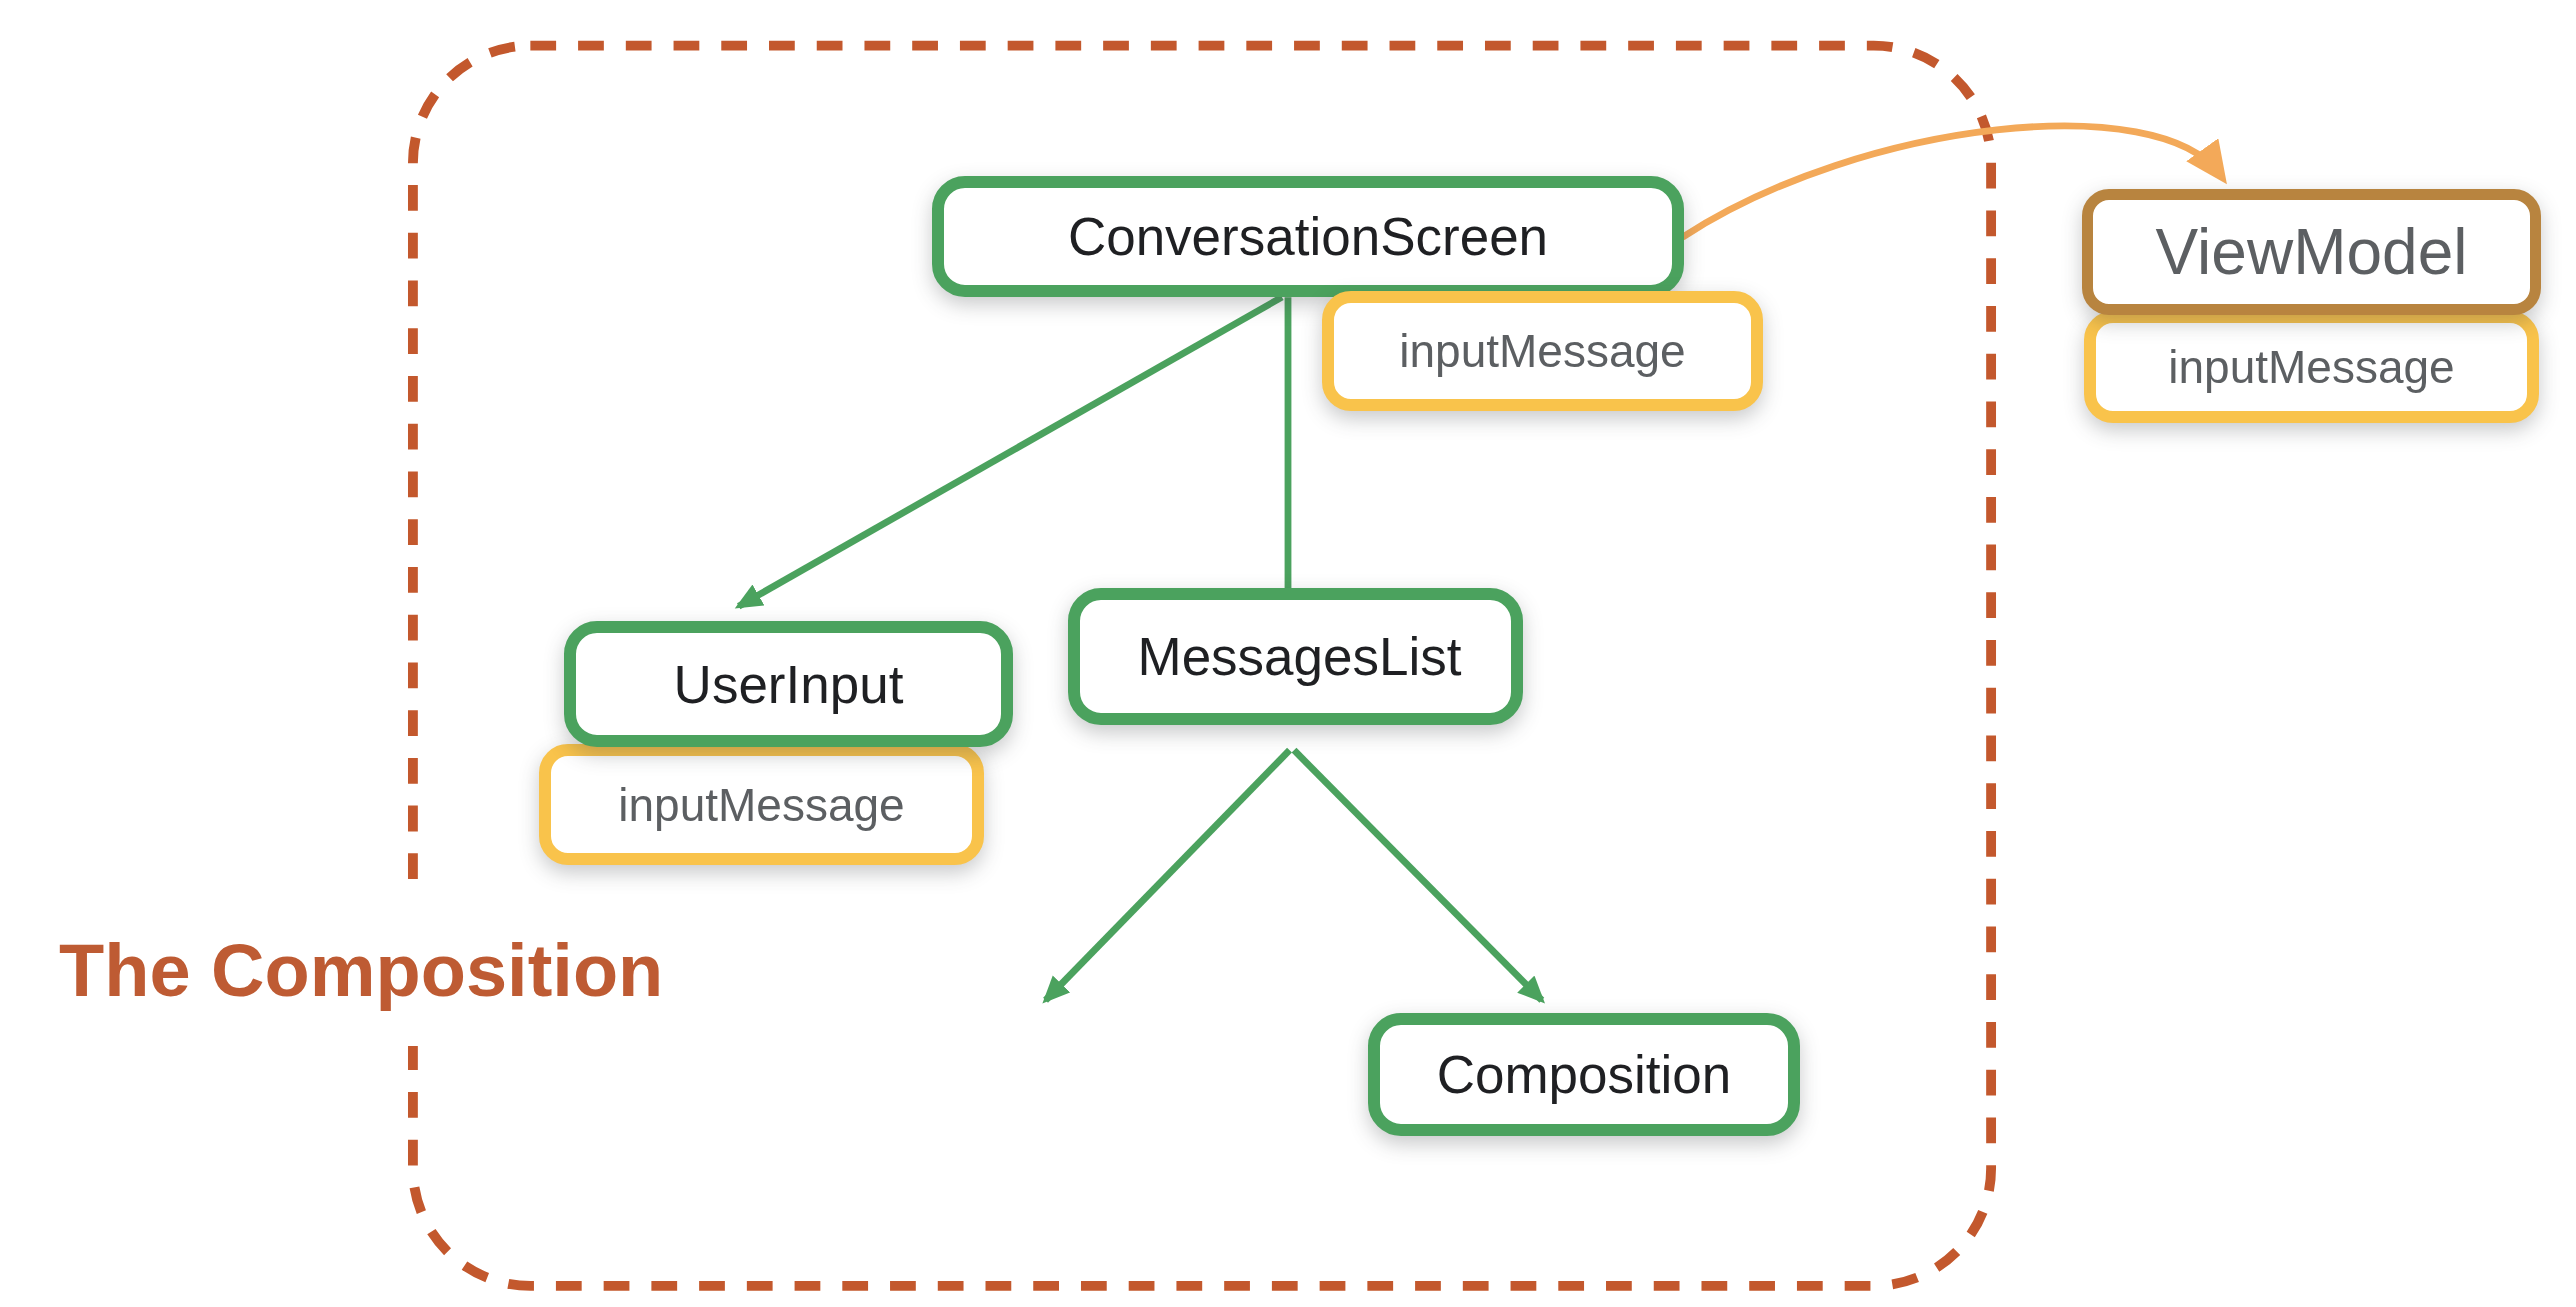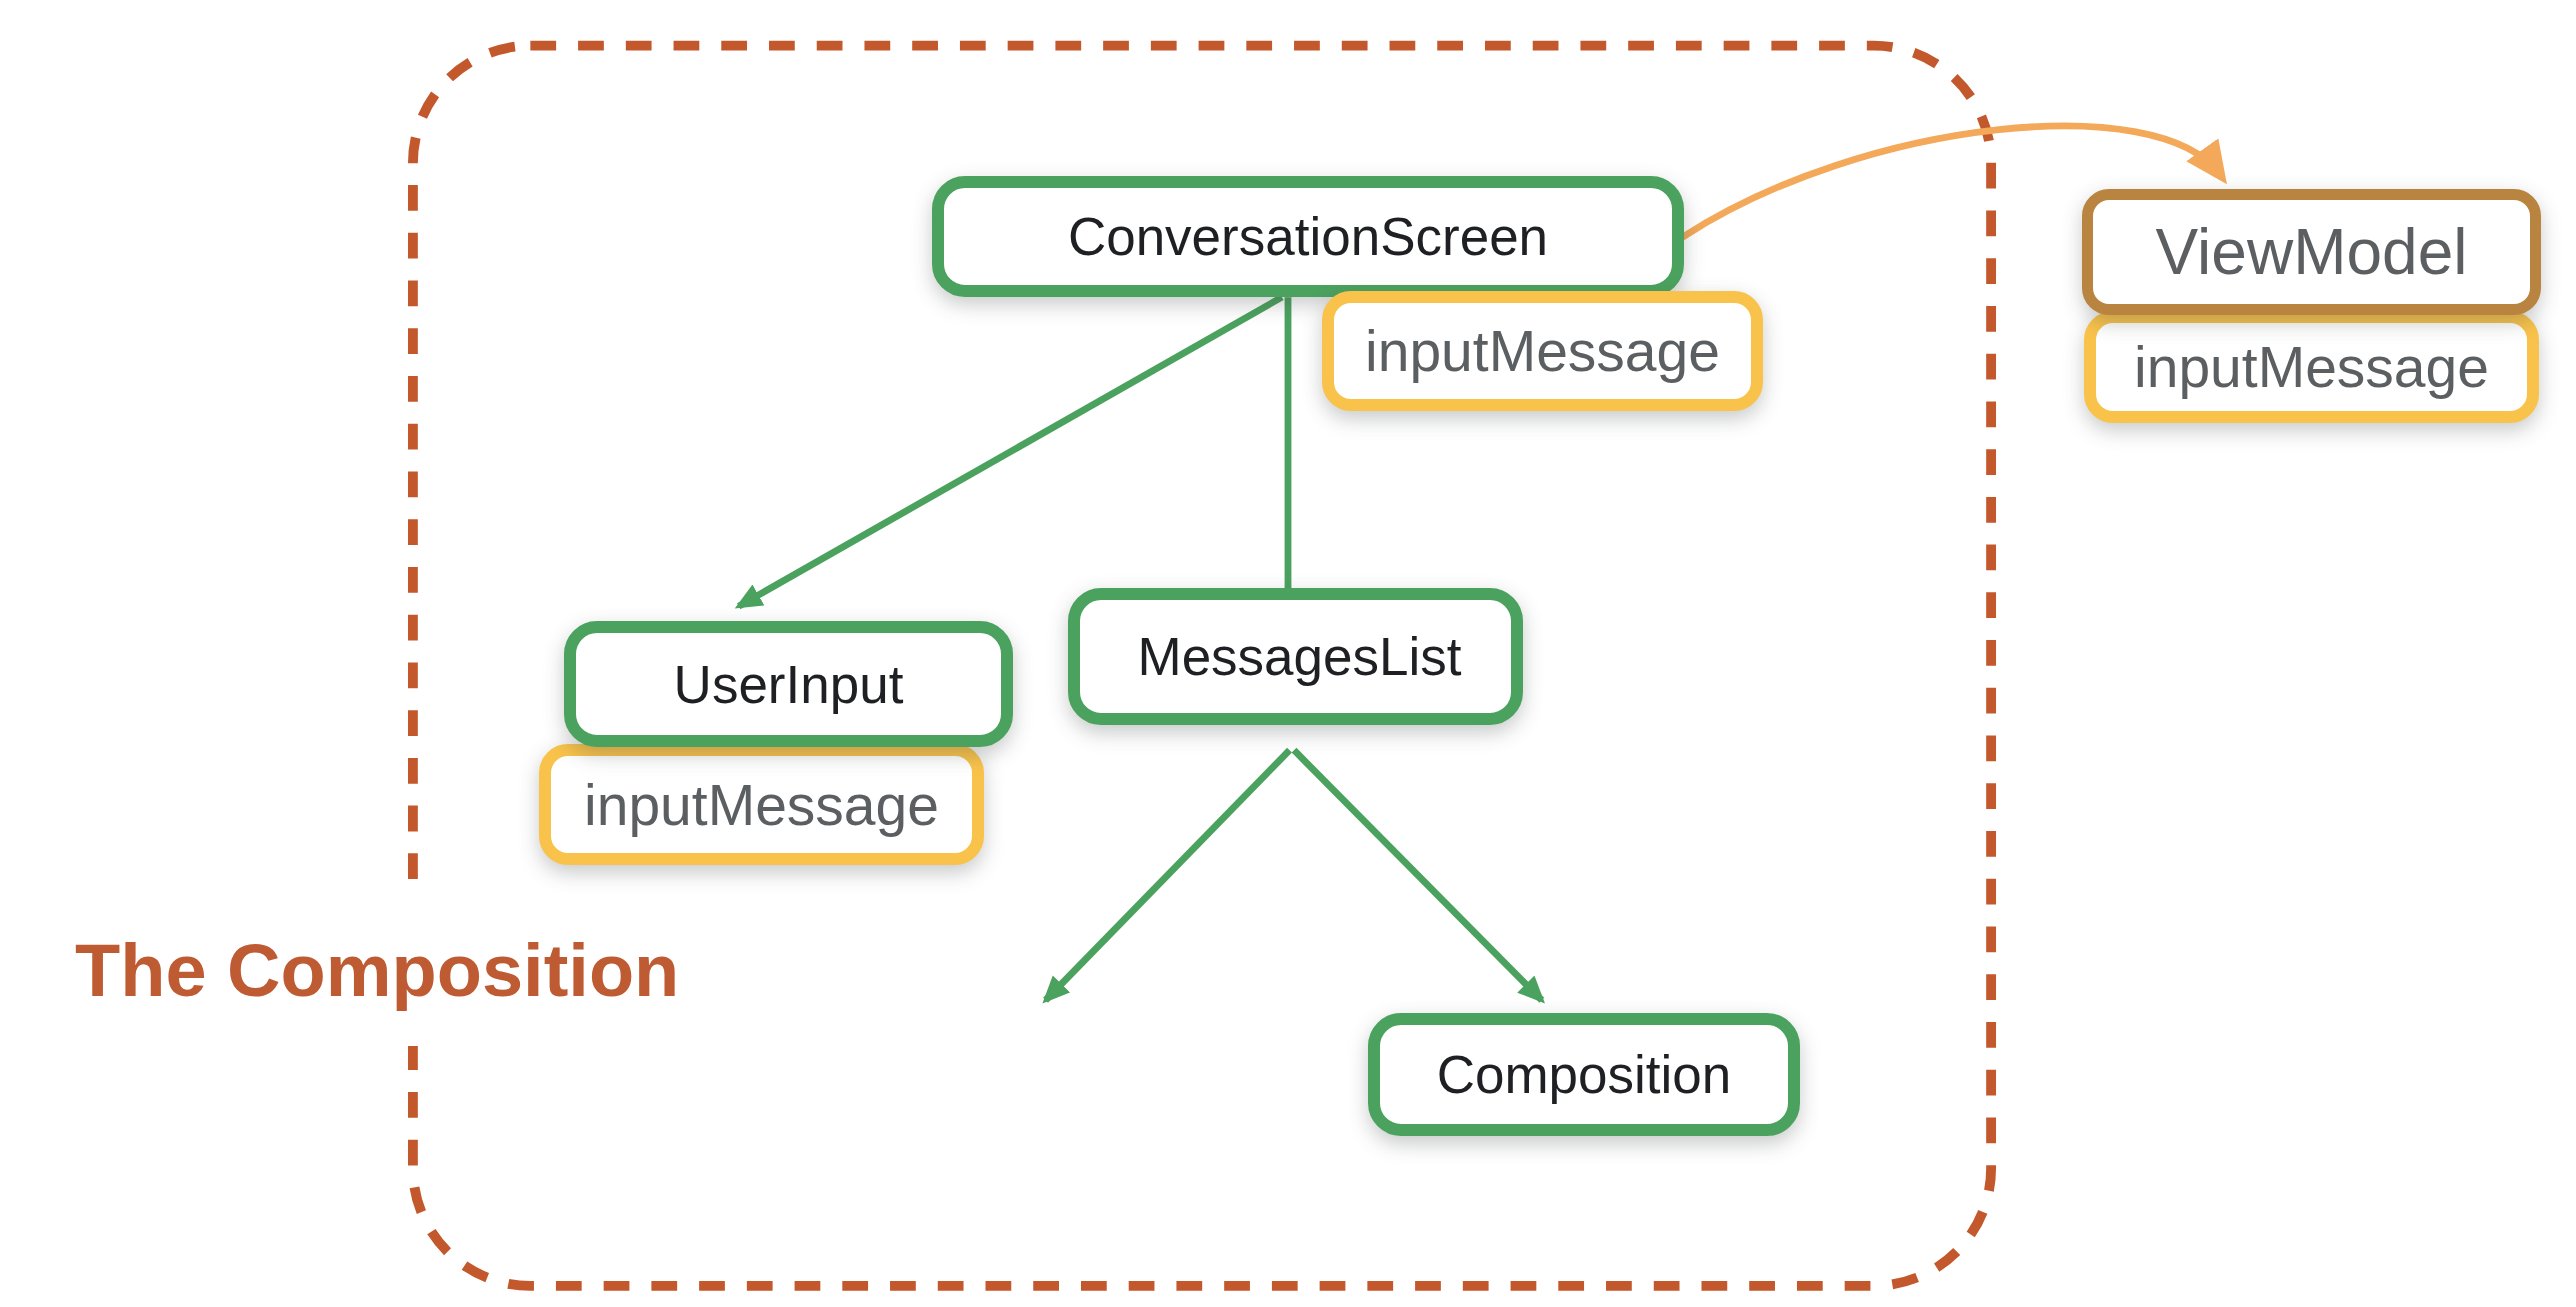--- a/index.html
+++ b/index.html
@@ -5,21 +5,21 @@
   html,body{margin:0;padding:0;background:#ffffff;}
   .stage{
     position:relative;
     width:2576px;height:1308px;
     background:#ffffff;
     font-family:"Liberation Sans", sans-serif;
     overflow:hidden;
   }
   .connectors{position:absolute;left:0;top:0;z-index:1;}
   .diagram-title{
-    position:absolute;left:52px;top:896px;z-index:2;
+    position:absolute;left:36px;top:896px;z-index:2;
     background:#ffffff;
     padding:36px 23px;
     font-size:74px;font-weight:bold;line-height:1.05;
     color:var(--title-text,#BE5B33);
     white-space:nowrap;
   }
   .node{
     position:absolute;z-index:3;
     background:#ffffff;
     display:flex;align-items:center;justify-content:center;
@@ -31,21 +31,21 @@
   .composable{
     border:12px solid var(--composable-border,#4BA25E);
     border-radius:33px;
     color:var(--node-text,#1F2023);
     font-size:53px;
   }
   .state{
     border:12px solid var(--state-border,#F9C34B);
     border-radius:29px;
     color:var(--state-text,#5C5F62);
-    font-size:57px;
+    font-size:46px;
   }
   .viewmodel{
     border:11.4px solid var(--view-model-border,#B8843F);
     border-radius:27px;
     color:var(--state-text,#5C5F62);
     font-size:64px;
   }
   
   .pos-conversation{left:932px;top:176px;width:752px;height:121px;}
   .pos-state-conv{left:1322px;top:291px;width:441px;height:120px;z-index:4;}

